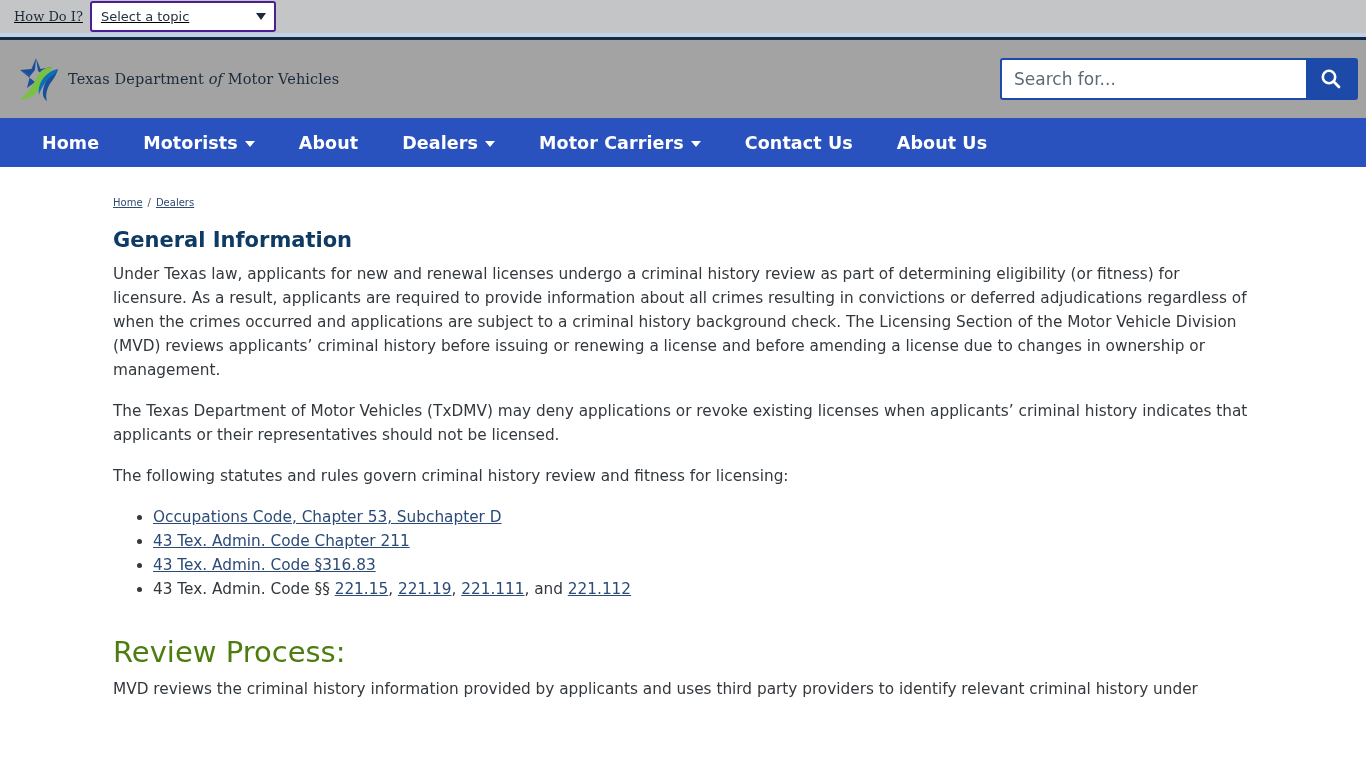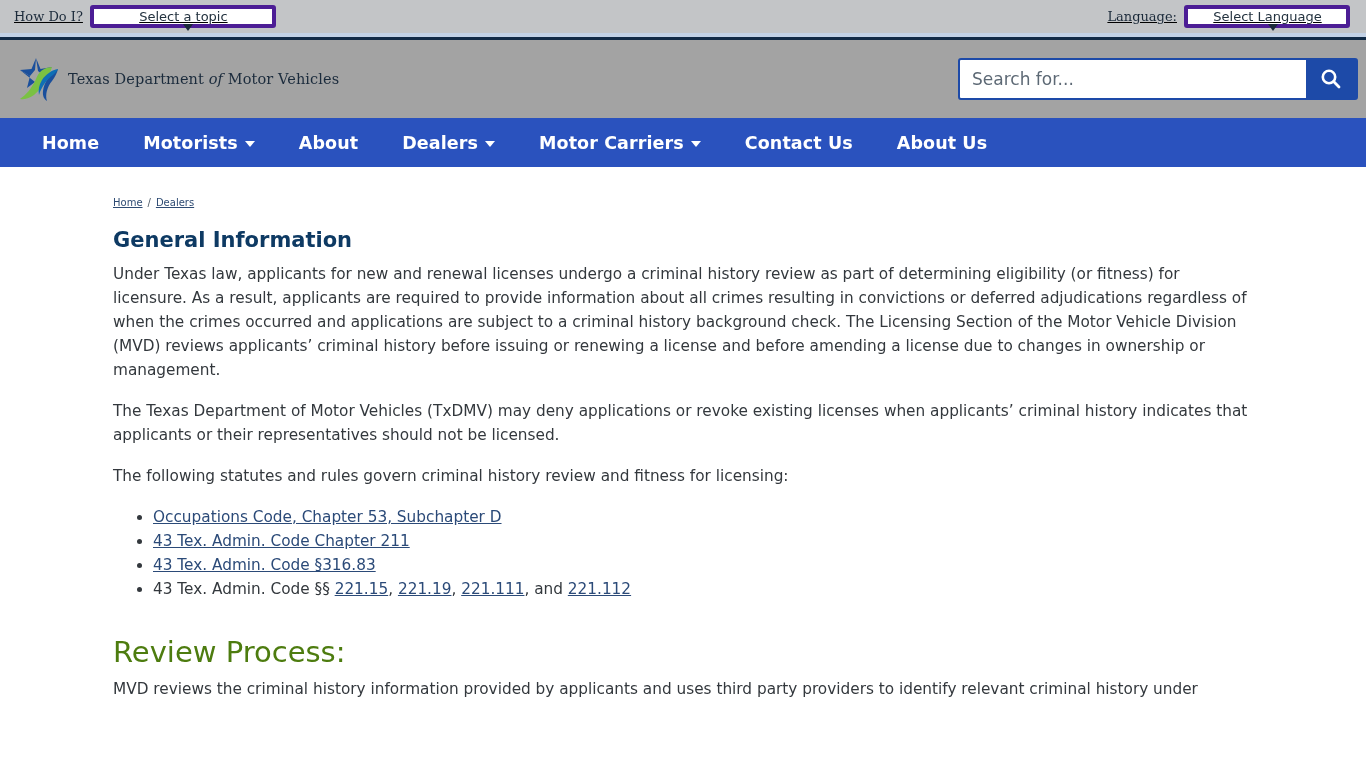--- a/index.html
+++ b/index.html
@@ -25,32 +25,31 @@
   }
   .util-group { display: flex; align-items: center; gap: 7px; }
   .util-label {
     font-size: 13px;
     color: #1b2a3a;
     font-family: "DejaVu Serif", "Liberation Serif", serif;
     white-space: nowrap;
   }
   .util-select {
     background: #ffffff;
-    border: 4px solid #4c1d95;
+    border: 2px solid #4c1d95;
     border-radius: 3px;
-    height: 23px;
+    height: 31px;
     min-width: 186px;
     display: flex;
     align-items: center;
     justify-content: space-between;
     padding: 0 8px 0 9px;
     font-size: 13px;
     color: #23323f;
     cursor: pointer;
-    flex-direction: column;
   }
   .util-select.lang { min-width: 166px; }
   .caret-down {
     width: 0; height: 0;
     border-left: 5px solid transparent;
     border-right: 5px solid transparent;
     border-top: 7px solid #1b2a3a;
     margin-left: 10px;
   }
   .blue-strip { height: 4px; background: #c3d2e6; }
@@ -74,21 +73,21 @@
     color: #1b2b3c;
     letter-spacing: 0.1px;
     margin-left: 2px;
     white-space: nowrap;
   }
   .logo-text .it { font-style: italic; }
 
   .search-wrap {
     display: flex;
     align-items: stretch;
-    width: 400px;
+    width: 358px;
     height: 42px;
     border: 2px solid #1d4aa8;
     border-radius: 3px;
     background: #ffffff;
     margin-right: 8px;
   }
   .search-input {
     flex: 1;
     border: none;
     outline: none;
@@ -195,27 +194,20 @@
   }
 </style>
 </head>
 <body>
 
 <div class="utility-bar">
   <div class="util-group">
     <span class="util-label">How Do I?</span>
     <div class="util-select">
       <span>Select a topic</span>
-      <span class="caret-down"></span>
-    </div>
-  </div>
-  <div class="util-group">
-    <span class="util-label">Language:</span>
-    <div class="util-select lang">
-      <span>Select Language</span>
       <span class="caret-down"></span>
     </div>
   </div>
 </div>
 <div class="blue-strip"></div>
 <div class="navy-rule"></div>
 
 <div class="site-header">
   <div class="logo">
     <svg class="logo-mark" viewBox="0 0 52 48">

